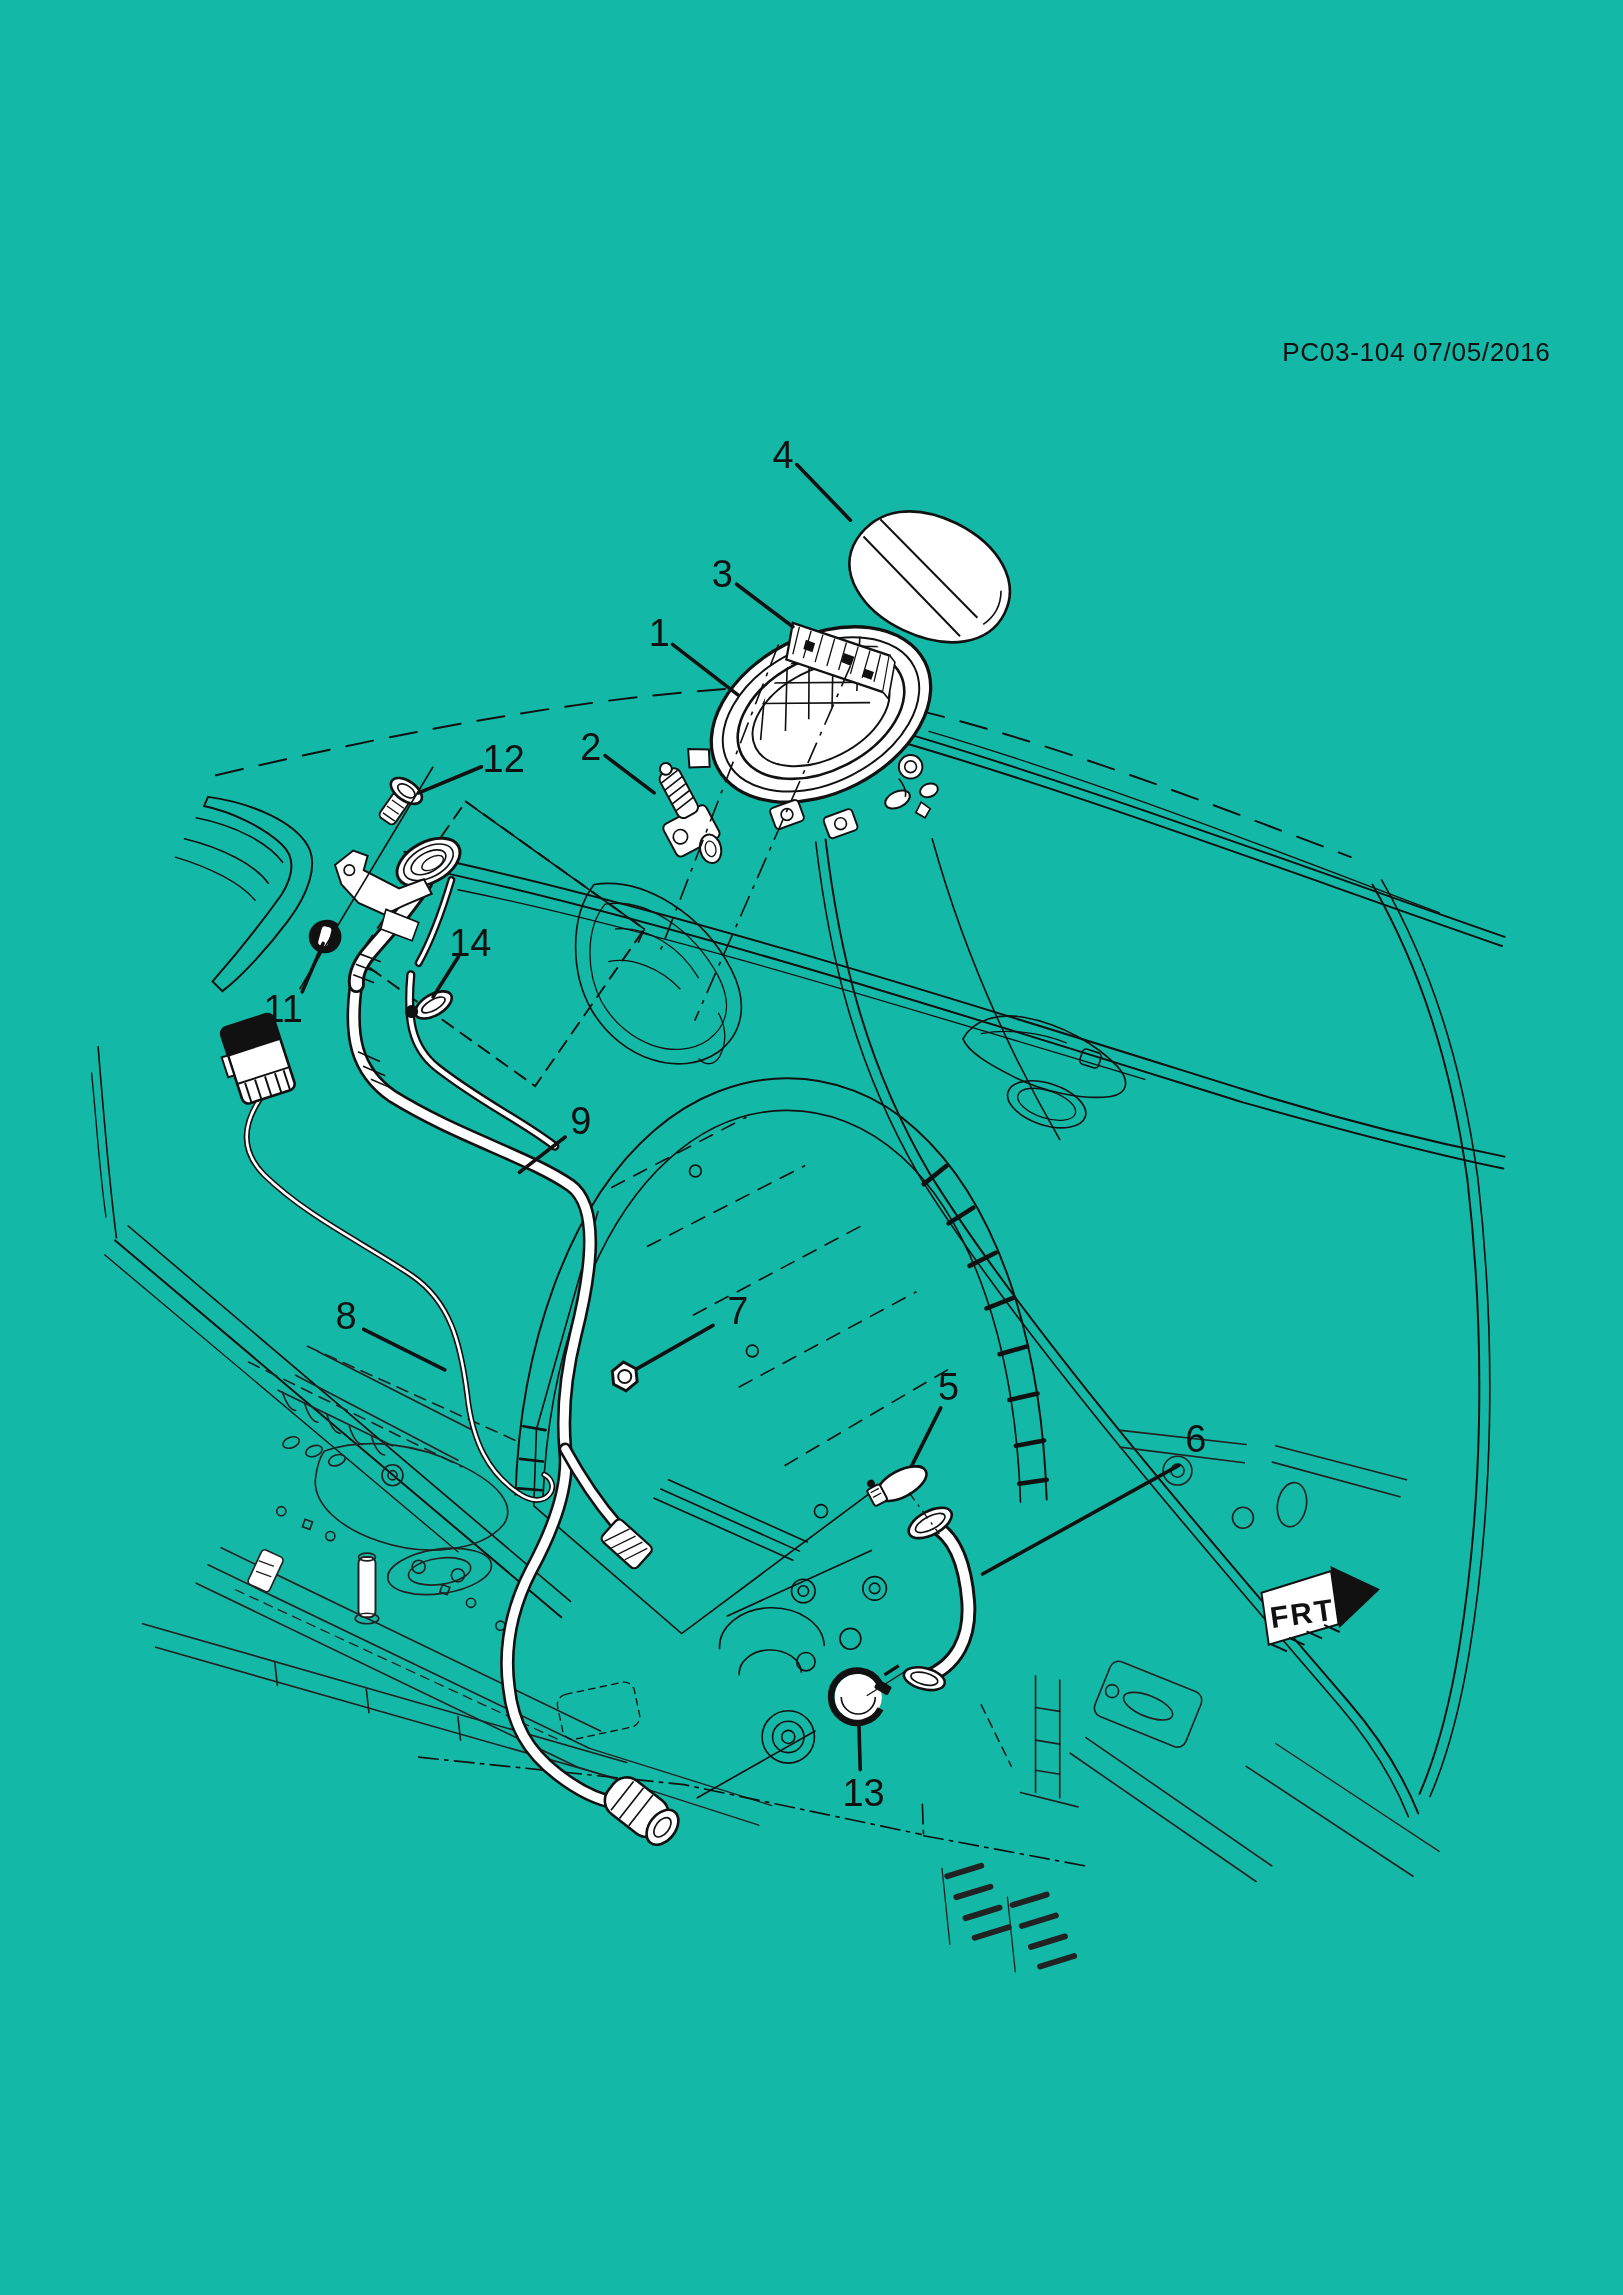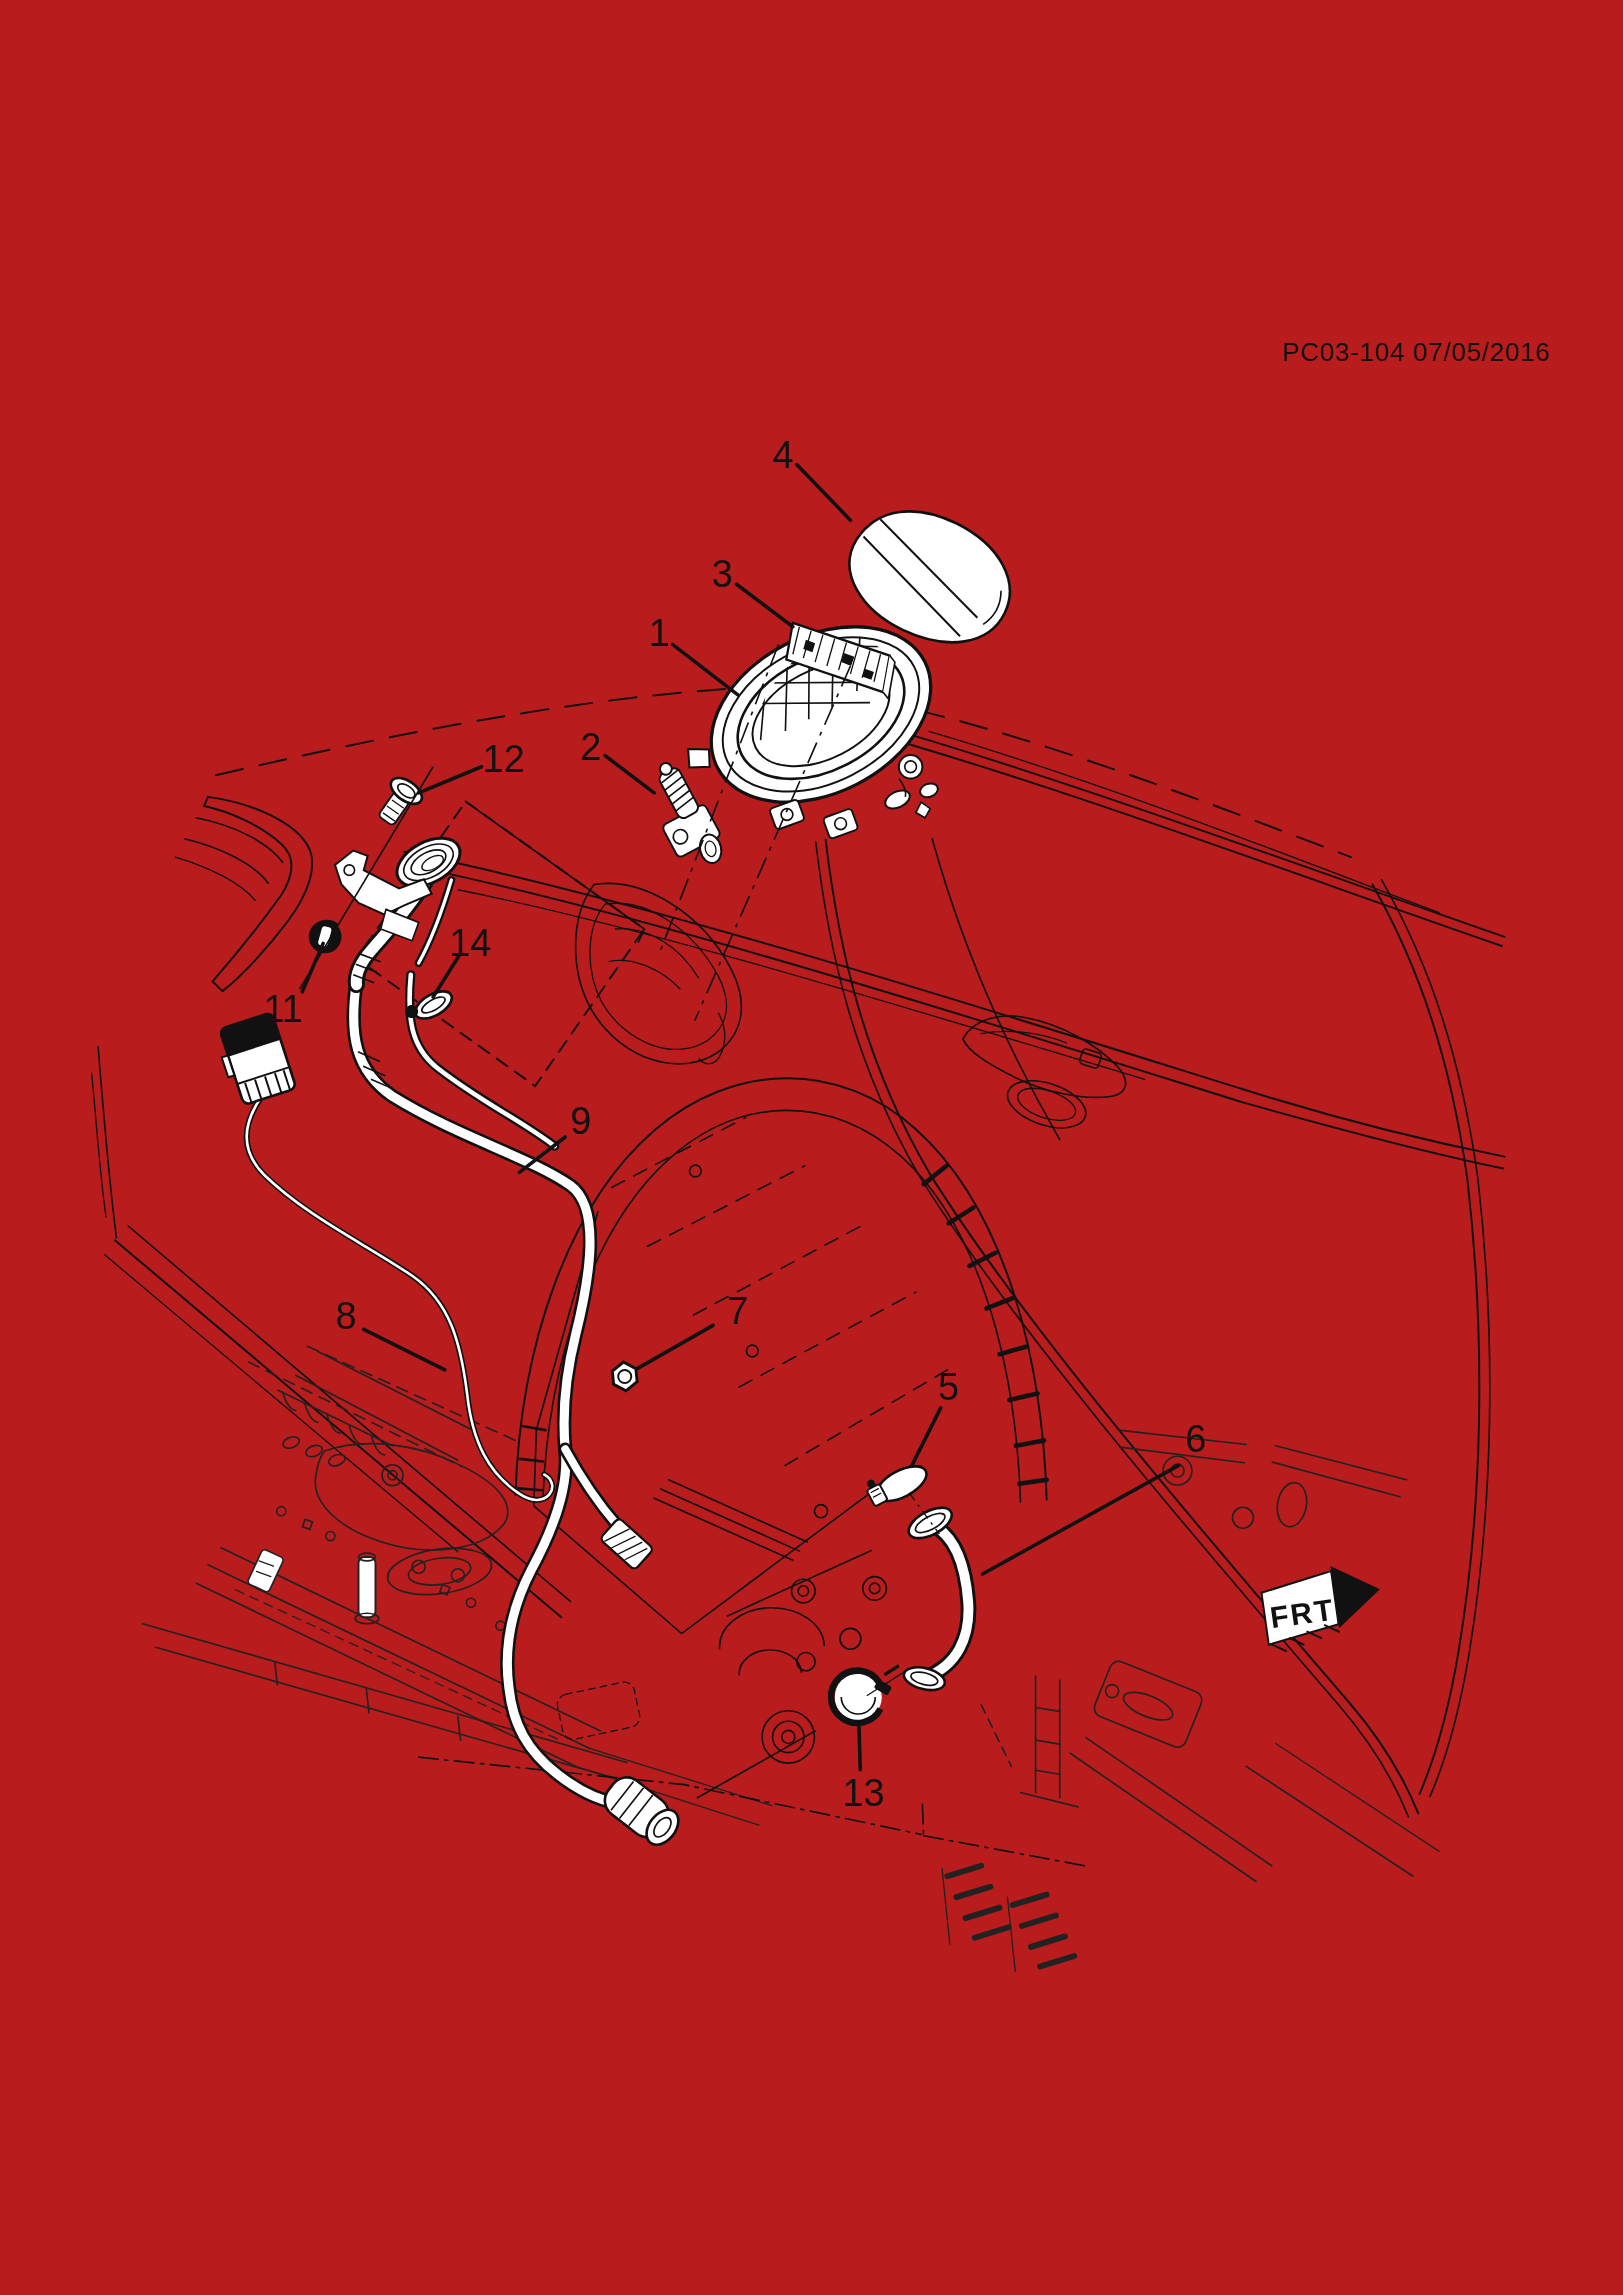--- a/index.html
+++ b/index.html
@@ -1,16 +1,16 @@
 <!DOCTYPE html>
 <html style="font-size:10.5px"><head>
 <meta charset="utf-8">
 <style>
   html,body{margin:0;padding:0;background:#fff;}
-  .page{position:relative;width:1623px;height:2295px;background:#b91c1c;overflow:hidden;
+  .page{position:relative;width:1623px;height:2295px;background:#14b8a6;overflow:hidden;
         font-family:"Liberation Sans", sans-serif;}
   svg{display:block;}
   .callout-text{font-family:"Liberation Sans", sans-serif;font-size:58px;fill:#111;}
   .header-text{font-family:"Liberation Sans", sans-serif;font-size:40px;fill:#111;letter-spacing:1px;}
   .frt-text{font-family:"Liberation Sans", sans-serif;font-size:46px;font-weight:bold;fill:#111;}
 </style>
 </head>
 <body>
 
 <div class="page">

